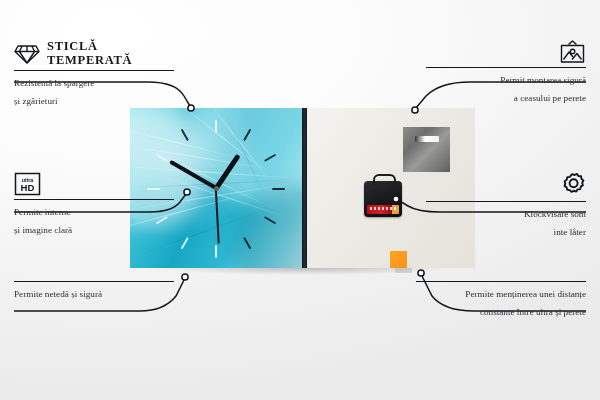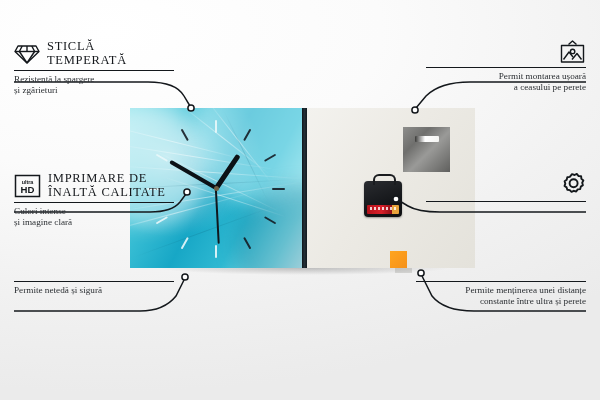--- a/index.html
+++ b/index.html
@@ -60,25 +60,25 @@
   .battery-txt{position:absolute;left:3px;bottom:4px;width:28px;height:3px;
     background:repeating-linear-gradient(90deg,rgba(255,255,255,.8) 0 2px,rgba(255,255,255,0) 2px 4px);}
   .spacer{position:absolute;left:83px;top:143px;width:17px;height:17px;
     background:linear-gradient(135deg,#ffa51f 0%,#f5911a 100%);}
   .spacer-sh{position:absolute;left:88px;top:148px;width:17px;height:17px;background:rgba(190,190,185,.55);z-index:-1;}
 
   
   .callout{position:absolute;}
   .co-head{display:flex;align-items:center;gap:7px;}
   .co-head.right{flex-direction:row;justify-content:flex-end;}
-  .title{font-family:"Liberation Serif", serif;font-weight:normal;color:#15181c;
+  .title{font-family:"Liberation Serif", serif;font-weight:bold;color:#15181c;
          font-size:12.5px;line-height:13.5px;letter-spacing:.7px;text-transform:uppercase;white-space:pre-line;}
   .title.r{text-align:right;}
   .rule{height:1.4px;background:#14181c;margin-top:3px;}
-  .sub{font-family:"Liberation Serif", serif;color:#2b2f33;font-size:9.2px;line-height:11px;
+  .sub{font-family:"Liberation Serif", serif;color:#2b2f33;font-size:9.2px;line-height:18px;
        margin-top:3px;white-space:pre-line;}
   .sub.r{text-align:right;}
   .icon svg{display:block;}
 
   .lines{position:absolute;inset:0;pointer-events:none;}
 </style>
 </head>
 <body>
 
 <div id="stage">
@@ -185,25 +185,23 @@
 
   <div class="callout" style="left:14px;top:172px;width:160px;">
     <div class="co-head">
       <span class="icon">
         <svg width="27" height="24" viewBox="0 0 27 24">
           <rect x="1.5" y="1.5" width="24" height="21" fill="none" stroke="#14181c" stroke-width="1.5"></rect>
           <text x="13.5" y="10" font-family="Liberation Sans, sans-serif" font-size="5.4" font-weight="bold" fill="#14181c" text-anchor="middle">ultra</text>
           <text x="13.5" y="19.4" font-family="Liberation Sans, sans-serif" font-size="9.6" font-weight="bold" fill="#14181c" text-anchor="middle">HD</text>
         </svg>
       </span>
-      <span class="title">IMPRIMARE DE
-ÎNALTĂ CALITATE</span>
-    </div>
-    <div class="rule" style="width:160px;"></div>
-    <div class="sub">Culori intense
+    </div>
+    <div class="rule" style="width:160px;"></div>
+    <div class="sub">Permite intense
 și imagine clară</div>
   </div>
 
   <div class="callout" style="left:14px;top:278px;width:160px;">
     <div class="rule" style="width:160px;"></div>
     <div class="sub">Permite netedă și sigură</div>
   </div>
 
   <div class="callout" style="left:426px;top:40px;width:160px;">
     <div class="co-head right">
@@ -213,39 +211,41 @@
             <path d="M9.5,4.5 L13.5,1 L17.5,4.5"></path>
             <rect x="2.5" y="5.5" width="22" height="16.5"></rect>
             <path d="M4.5,19.5 L10,12 L14,17"></path>
             <path d="M13,19.5 L18,13.5 L22.5,19.5"></path>
             <circle cx="13.6" cy="11.4" r="2.2"></circle>
           </g>
         </svg>
       </span>
     </div>
     <div class="rule" style="width:160px;"></div>
-    <div class="sub r">Permit montarea ușoară
+    <div class="sub r">Permit montarea sigură
 a ceasului pe perete</div>
   </div>
 
   <div class="callout" style="left:426px;top:172px;width:160px;">
     <div class="co-head right">
       <span class="icon">
         <svg width="28" height="26" viewBox="0 0 28 26">
           <g fill="none" stroke="#14181c" stroke-width="1.9" stroke-linejoin="round">
             <path d="M14,2.2 L16.6,3 L18.8,1.9 L20.6,4.1 L23.1,4.2 L23.4,6.8 L25.4,8.4
                      L24.2,10.7 L24.9,13.2 L22.8,14.6 L22.2,17.1 L19.7,17.4 L18.2,19.5
                      L15.8,18.8 L13.5,19.9 L11.8,18.1 L9.3,17.8 L8.6,15.4 L6.5,14
                      L7.3,11.6 L6.6,9.2 L8.7,7.7 L9.3,5.2 L11.8,4.9 Z"></path>
             <circle cx="15.6" cy="11.2" r="4"></circle>
           </g>
         </svg>
       </span>
     </div>
     <div class="rule" style="width:160px;"></div>
+    <div class="sub r">Klockvisare som
+inte låter</div>
   </div>
 
   <div class="callout" style="left:416px;top:278px;width:170px;">
     <div class="rule" style="width:170px;"></div>
     <div class="sub r">Permite menținerea unei distanțe
 constante între ultra și perete</div>
   </div>
 
 </div>
 

